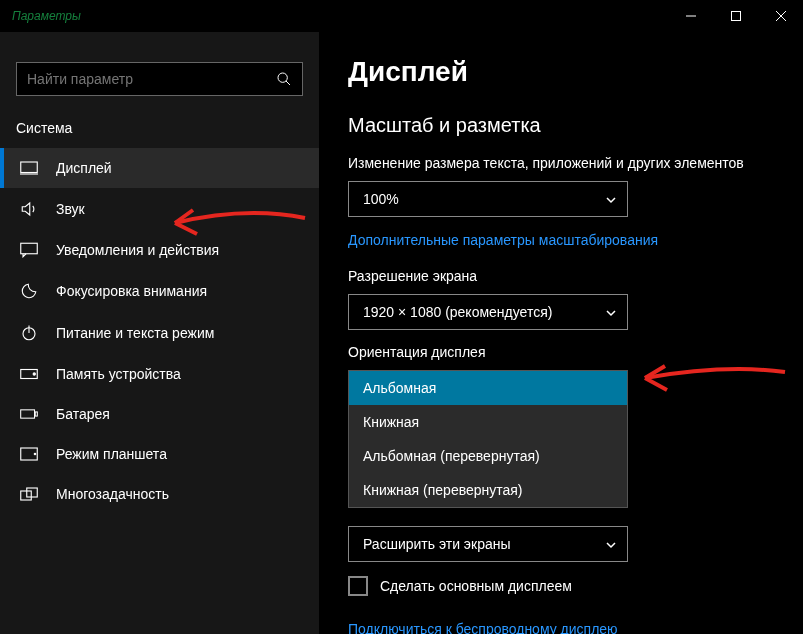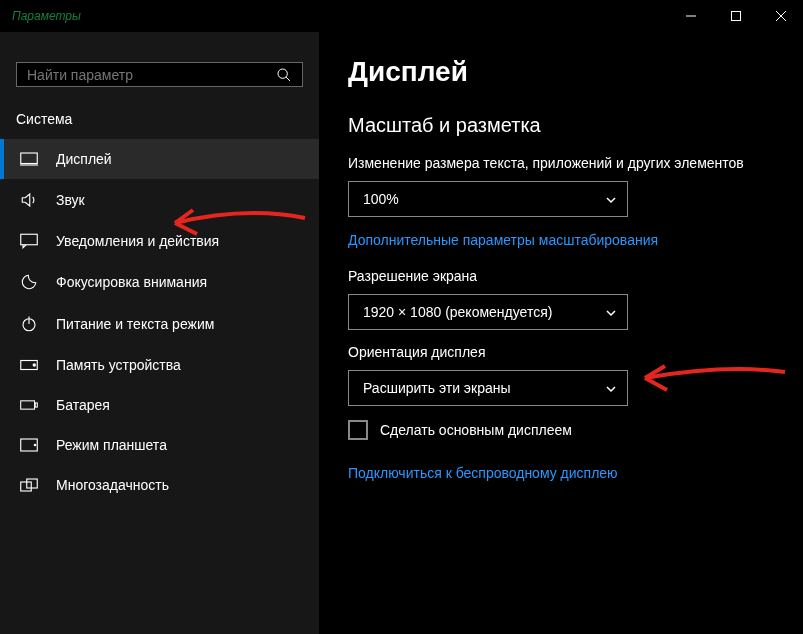--- a/index.html
+++ b/index.html
@@ -46,21 +46,21 @@
   padding: 10px 16px;
   font-size: 15px;
 }
 .home-row .icon { width: 18px; display:flex; justify-content:center; }
 .search-wrap { padding: 12px 16px 18px 16px; }
 .search {
   display: flex;
   align-items: center;
   border: 1px solid #666;
   background: #000;
-  height: 25px;
+  height: 34px;
   padding: 0 10px;
 }
 .search input {
   flex: 1;
   background: transparent;
   border: none;
   color: #aaa;
   font-size: 14px;
   outline: none;
 }
@@ -277,20 +277,26 @@
 
     <div class="label">Разрешение экрана</div>
     <div class="select">
       <span>1920 × 1080 (рекомендуется)</span>
       <span class="chev"><svg class="icon-svg" width="12" height="12" viewBox="0 0 12 12">
             <path d="M2 4l4 4 4-4"></path>
           </svg></span>
     </div>
 
     <div class="label">Ориентация дисплея</div>
+    <div class="dropdown-open">
+      <div class="opt sel">Альбомная</div>
+      <div class="opt">Книжная</div>
+      <div class="opt">Альбомная (перевернутая)</div>
+      <div class="opt">Книжная (перевернутая)</div>
+    </div>
 
     <div class="select">
       <span>Расширить эти экраны</span>
       <span class="chev"><svg class="icon-svg" width="12" height="12" viewBox="0 0 12 12">
             <path d="M2 4l4 4 4-4"></path>
           </svg></span>
     </div>
 
     <div class="checkbox-row">
       <span class="checkbox"></span>

